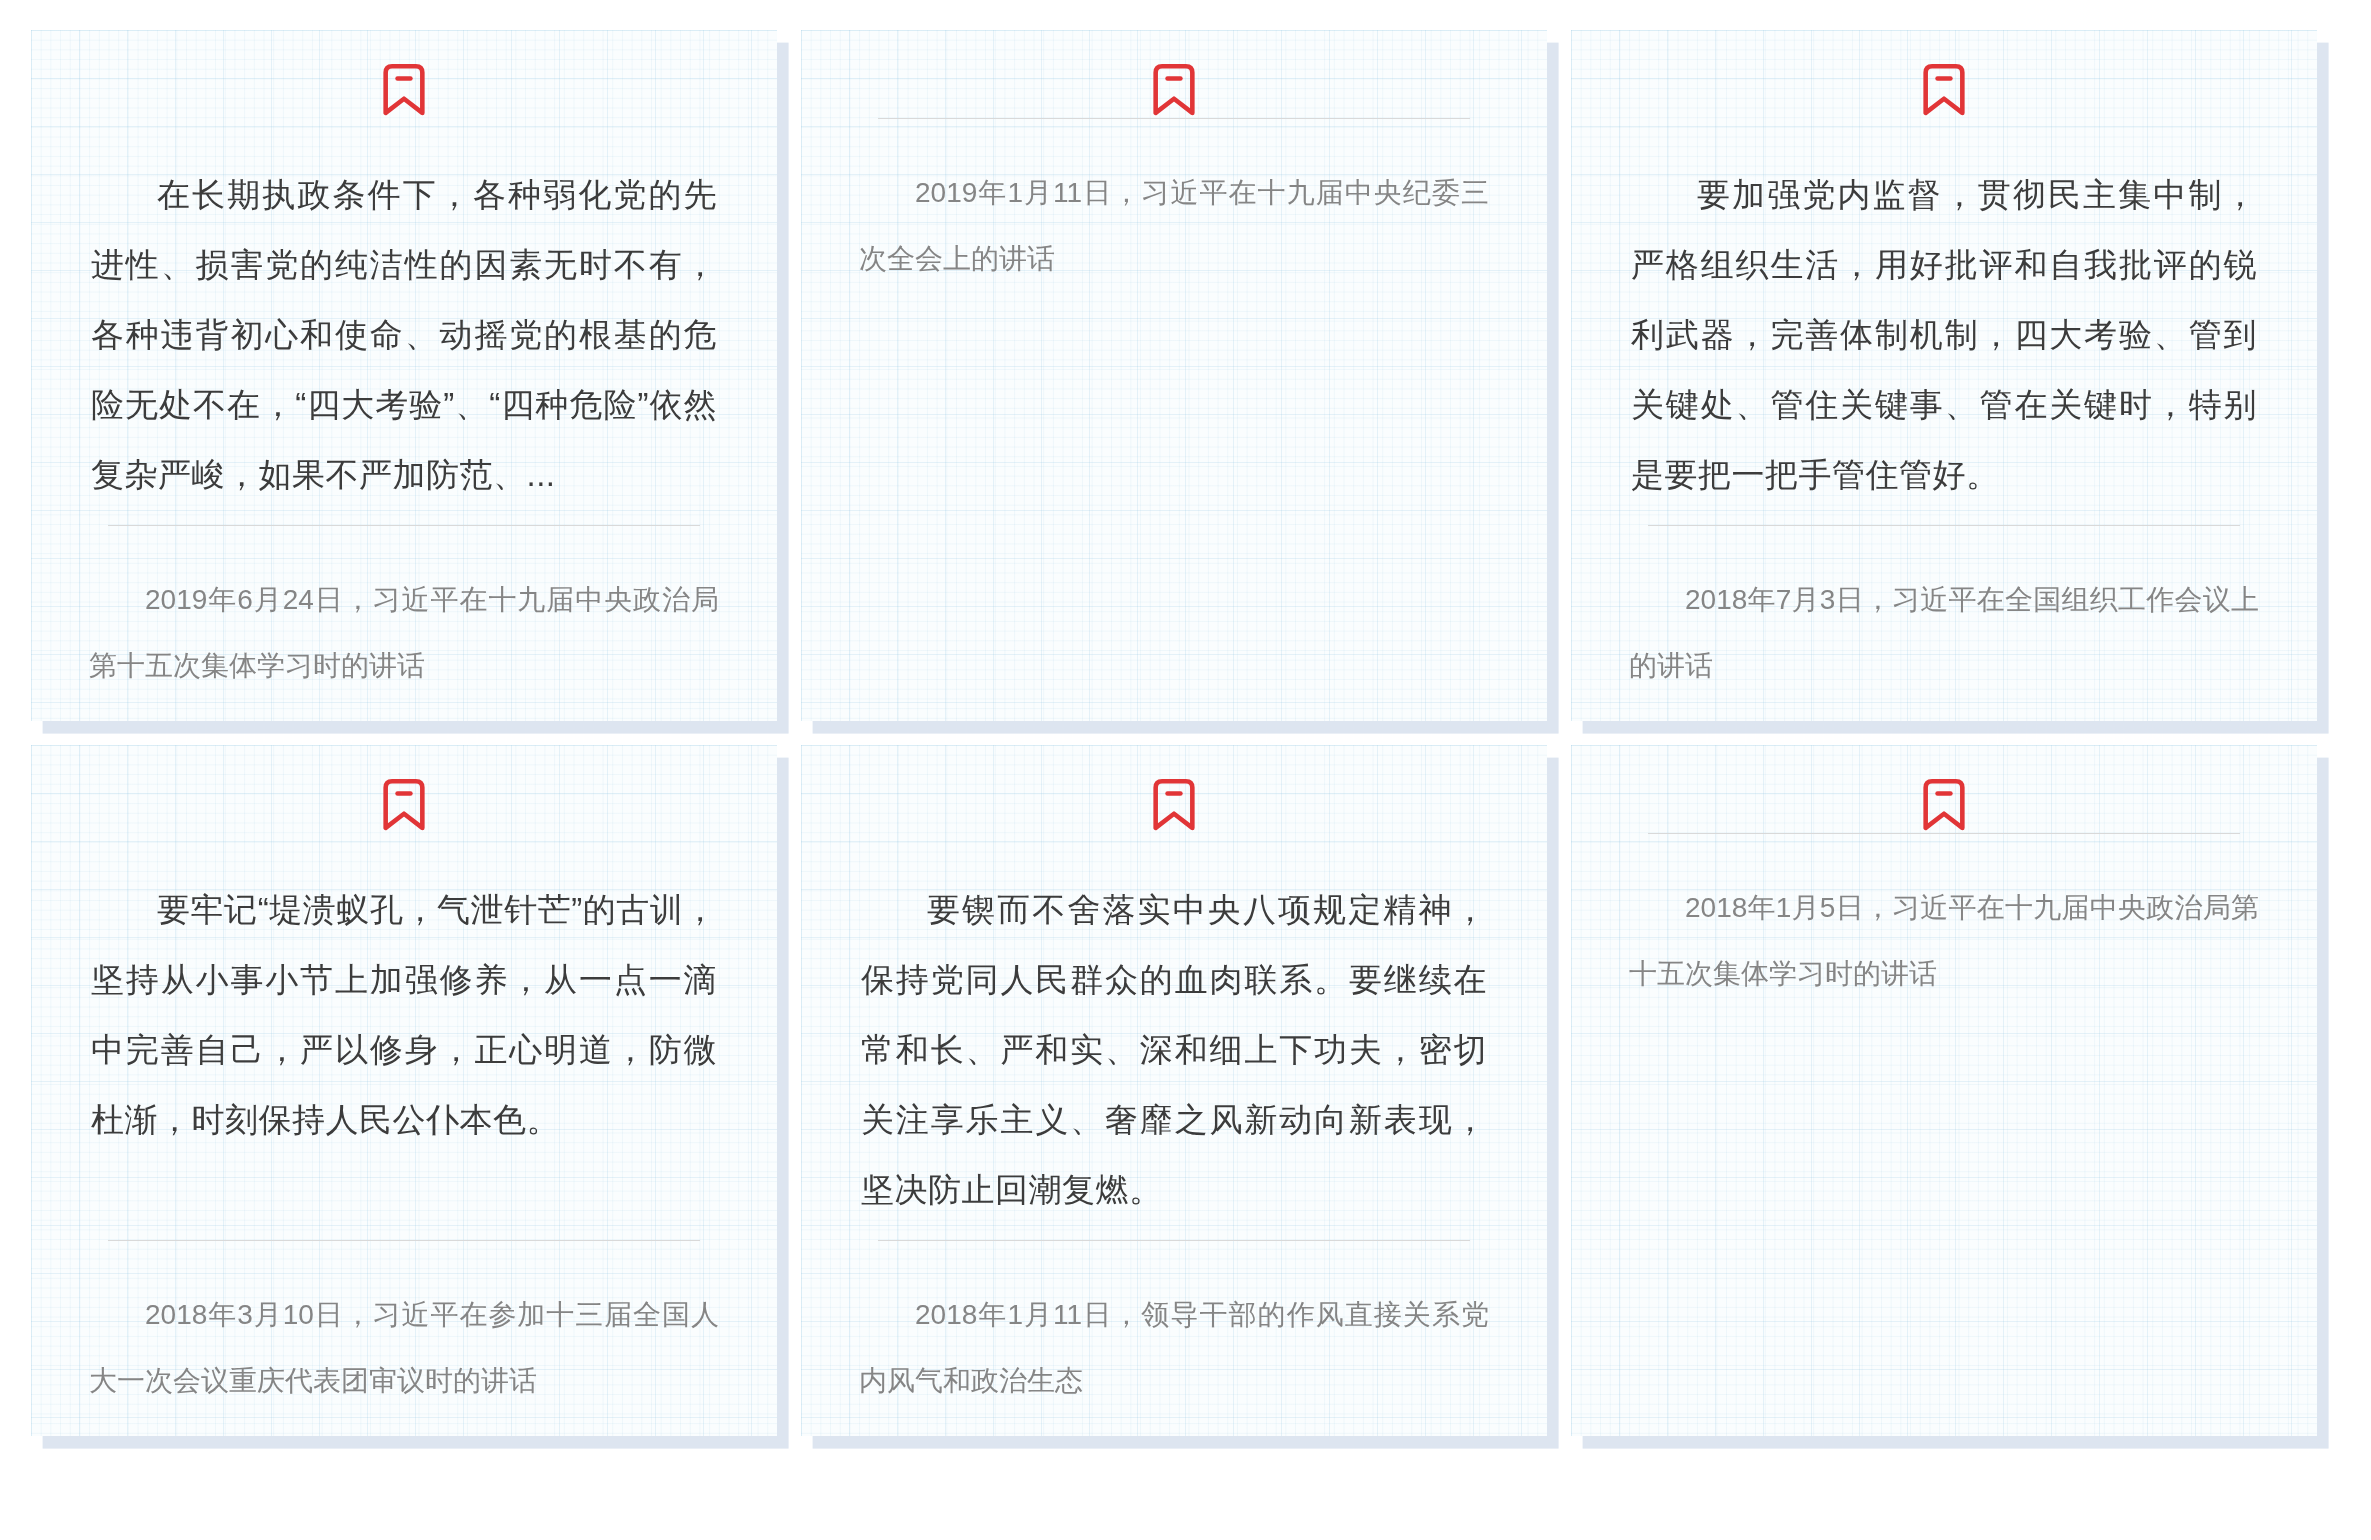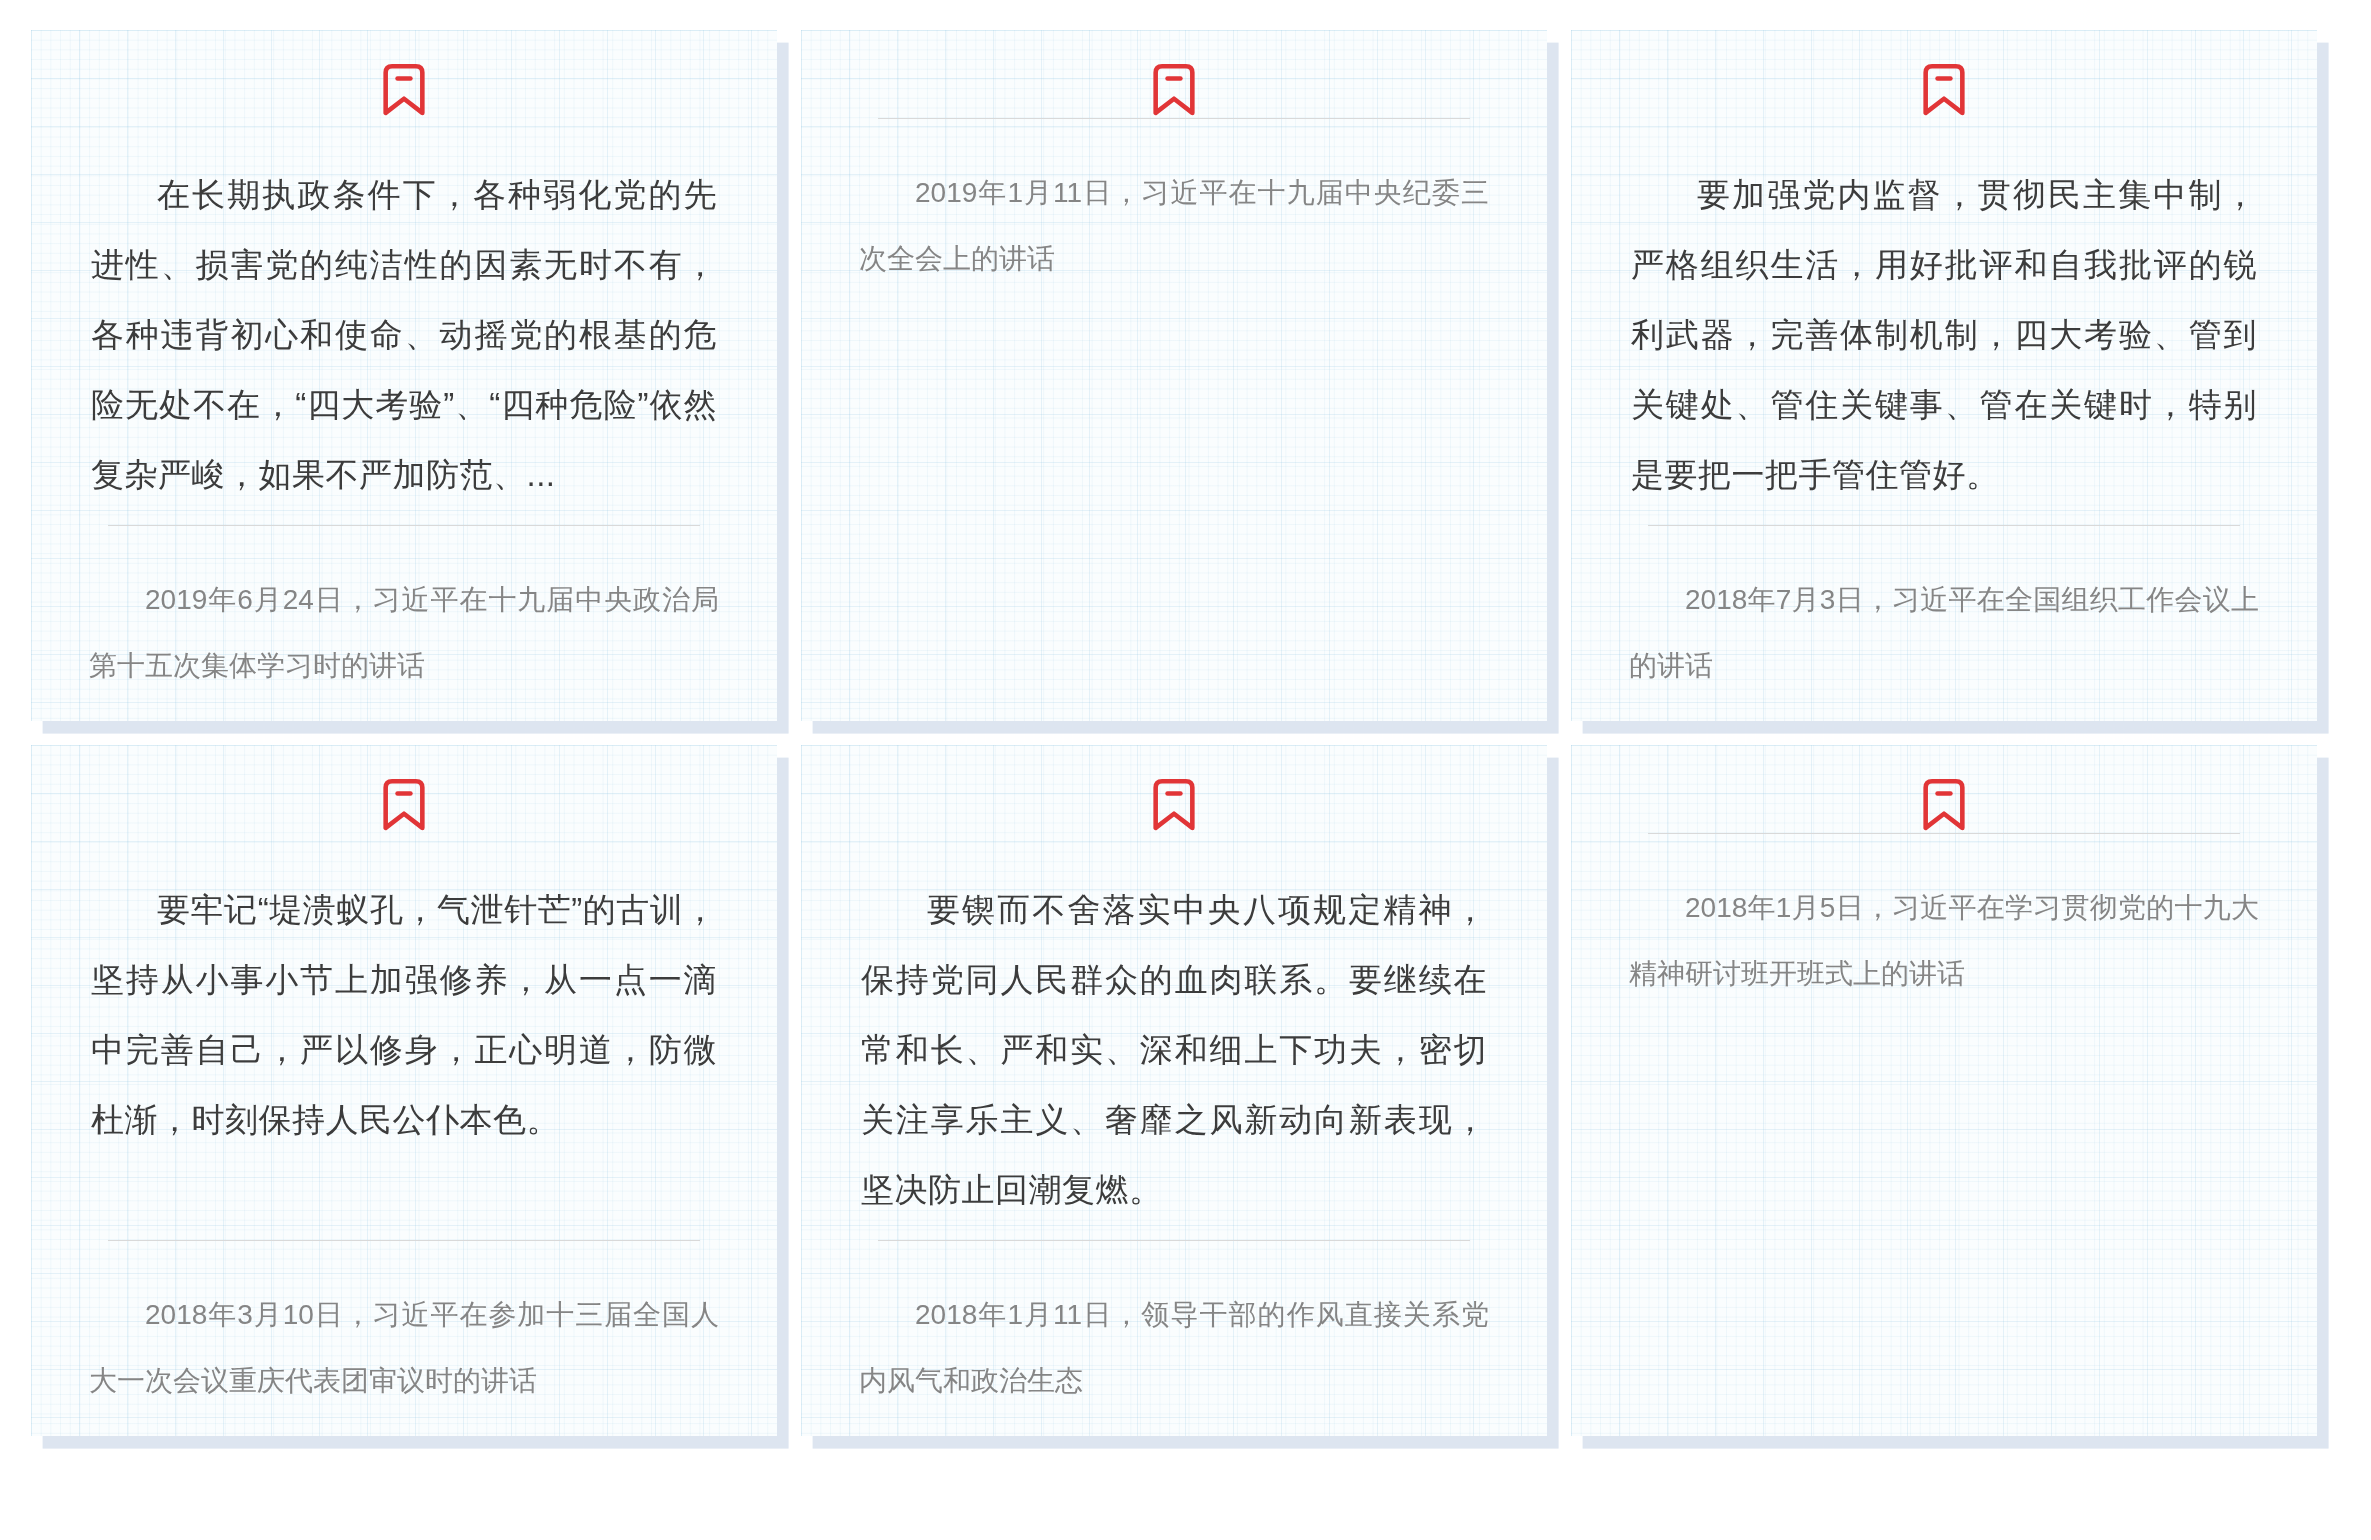--- a/index.html
+++ b/index.html
@@ -147,17 +147,17 @@
   </section>
 
   <section class="card">
     <div class="bookmark">
       <svg width="44" height="56" viewBox="0 0 48 60" aria-hidden="true">
         <path d="M11 4 H37 Q44 4 44 11 V55 L24 39.5 L4 55 V11 Q4 4 11 4 Z" fill="none" stroke="#e13537" stroke-width="5" stroke-linejoin="round"></path>
         <line x1="17" y1="17.5" x2="31" y2="17.5" stroke="#e13537" stroke-width="5" stroke-linecap="round"></line>
       </svg>
     </div>
     <div class="divider"></div>
-    <p class="source">2018年1月5日，习近平在学习贯彻党的十九大精神研讨班开班式上的讲话</p>
+    <p class="source">2018年1月5日，习近平在十九届中央政治局第十五次集体学习时的讲话</p>
   </section>
 
 </div>
 
 
 </body></html>

